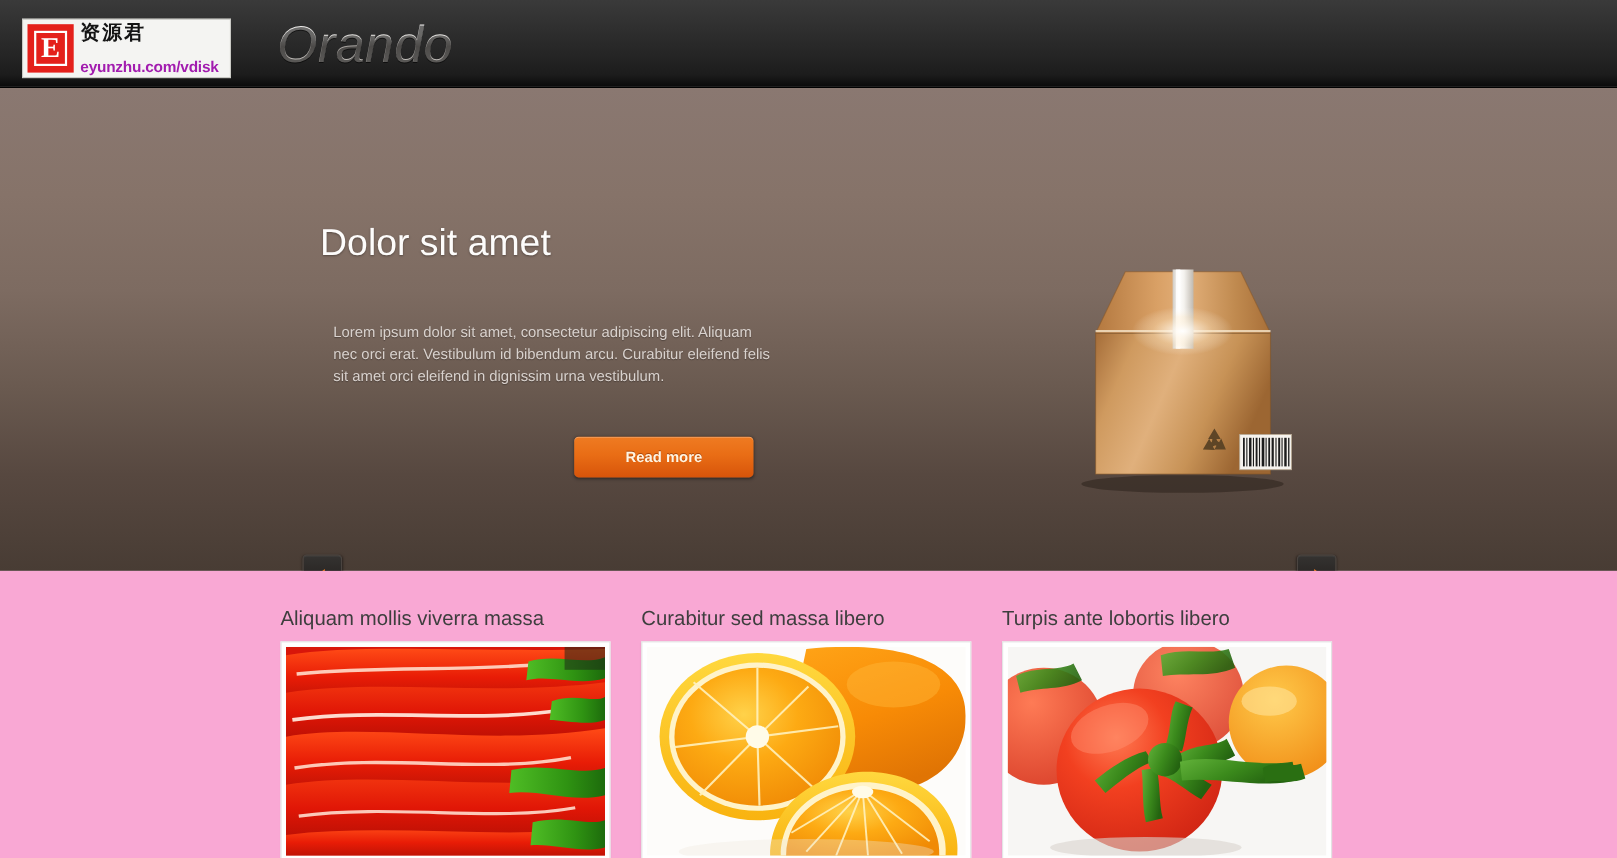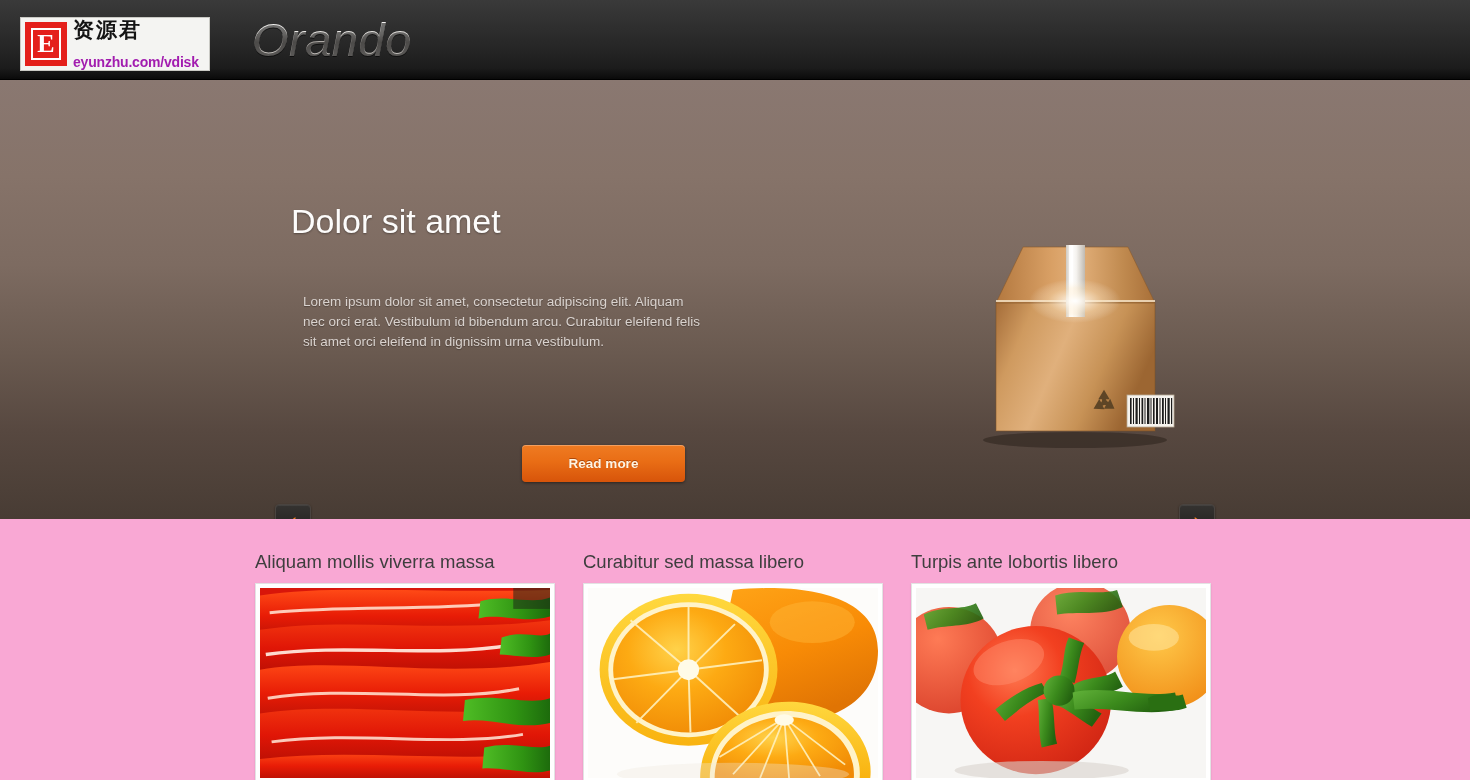--- a/index.html
+++ b/index.html
@@ -55,21 +55,21 @@
     background: #e4201b;
   }
   .logo-text-col {
     display: flex;
     flex-direction: column;
     justify-content: center;
     line-height: 1;
   }
   .logo-cn {
     font-family: "DejaVu Sans", sans-serif;
-    font-size: 21px;
+    font-size: 18px;
     font-weight: bold;
     color: #141414;
     letter-spacing: 2px;
     margin-bottom: 14px;
   }
   .logo-url {
     font-family: Liberation Sans, sans-serif;
     font-size: 14px;
     font-weight: bold;
     color: #a21caf;
@@ -170,21 +170,20 @@
     border: none;
     border-radius: 4px;
     cursor: pointer;
     font-family: "Liberation Sans", sans-serif;
     font-size: 13.5px;
     font-weight: bold;
     color: #fff4e2;
     background: linear-gradient(to bottom, #ef7b22 0%, #e96d15 45%, #d7540a 100%);
     box-shadow: 0 1px 3px rgba(0,0,0,0.45), inset 0 1px 0 rgba(255,255,255,0.28);
     text-shadow: 0 -1px 0 rgba(120,40,0,0.55);
-    margin-top: 48px;
   }
 
   
   .hero-box {
     position: absolute;
     left: 963px; top: 155px;
     width: 225px; height: 215px;
   }
   .box-svg { display: block; width: 225px; height: 215px; }
 

